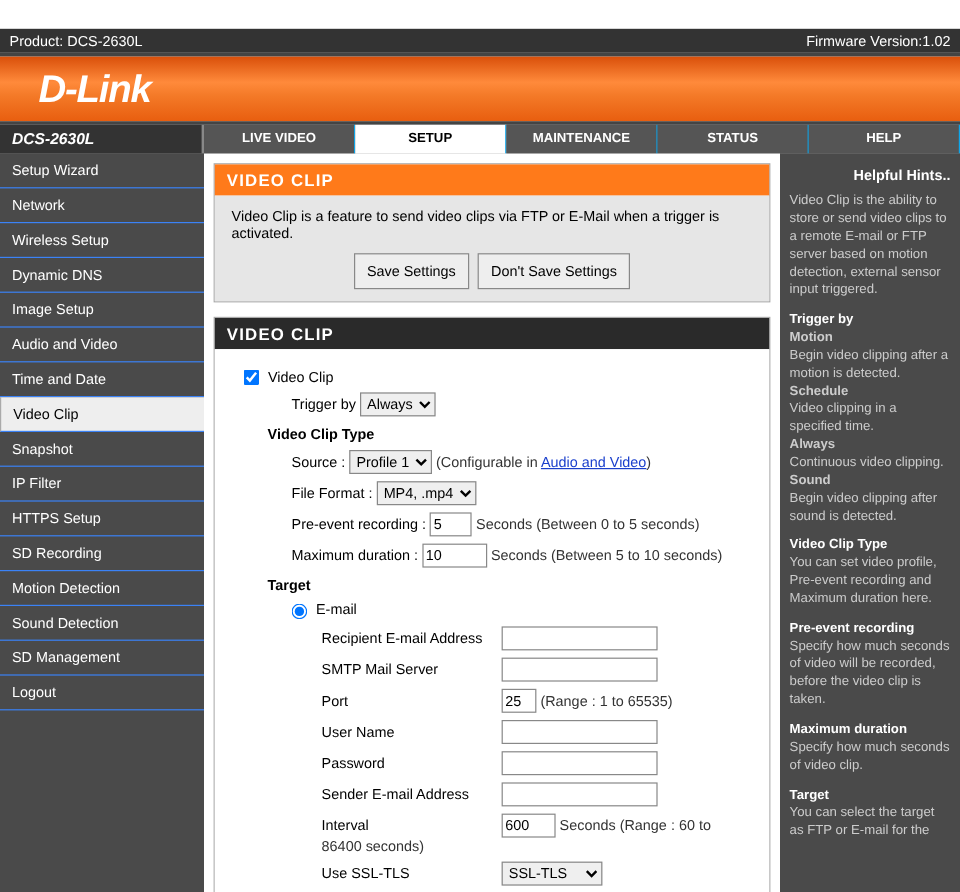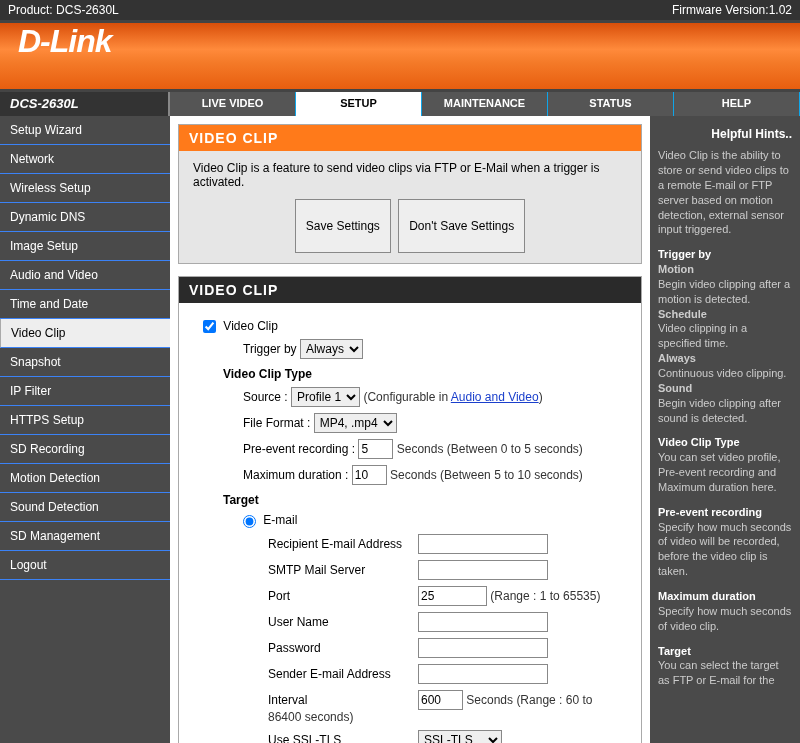--- a/index.html
+++ b/index.html
@@ -1,37 +1,37 @@
 <!DOCTYPE html>
 <html><head>
 <meta charset="utf-8">
 <style>
 * { box-sizing: border-box; margin: 0; padding: 0; }
 body { font-family: Arial, Helvetica, sans-serif; font-size: 12px; background: #fff; }
-.top-bar { background: #333; color: #fff; display: flex; justify-content: space-between; padding: 3px 8px; font-size: 12px; }
-.banner { background: linear-gradient(to bottom, #d94f0a 0%, #ff8a3b 40%, #f47a28 60%, #e85e0f 100%); height: 72px; border: 3px solid #444; border-left: none; border-right: none; display: flex; align-items: flex-start; padding-left: 18px; }
+.top-bar { background: #333; color: #fff; display: flex; justify-content: space-between; padding: 3px 8px; font-size: 12px; margin-top: 24px; }
+.banner { background: linear-gradient(to bottom, #d94f0a 0%, #ff8a3b 40%, #f47a28 60%, #e85e0f 100%); height: 60px; border: 3px solid #444; border-left: none; border-right: none; display: flex; align-items: center; padding-left: 32px; }
 .logo { color: #fff; font-size: 32px; font-weight: bold; letter-spacing: -1px; font-style: italic; }
 .nav-row { display: flex; background: #555; height: 24px; }
 .model { background: #333; color: #fff; font-weight: bold; font-style: italic; padding: 4px 10px; width: 170px; font-size: 13px; border-right: 2px solid #888; }
 .nav-tabs { display: flex; flex: 1; }
 .nav-tab { flex: 1; text-align: center; color: #fff; font-weight: bold; font-size: 11px; padding: 5px 0; background: #555; border-right: 1px solid #0ea5e9; cursor: pointer; }
 .nav-tab.active { background: #fff; color: #000; }
 .main { display: flex; }
 .sidebar { width: 170px; background: #4a4a4a; }
 .sidebar-item { color: #fff; padding: 7px 10px; font-size: 12px; border-bottom: 1px solid #3b82f6; cursor: pointer; }
 .sidebar-item.active { background: #eee; color: #000; border-left: 1px solid #aaa; }
 .content { flex: 1; padding: 8px; background: #fff; }
 .panel { border: 1px solid #aaa; margin-bottom: 12px; }
 .panel-header { background: #ff7a1a; color: #fff; font-weight: bold; padding: 5px 10px; font-size: 14px; letter-spacing: 1px; }
 .panel-header.dark { background: #2a2a2a; }
 .panel-body { background: #e6e6e6; padding: 10px 14px; }
 .panel-body.white { background: #fff; }
 .desc { margin-bottom: 10px; }
 .btn-row { text-align: center; }
-button { padding: 19px 10px; font-size: 12px; background: #eee; border: 1px solid #888; cursor: pointer; margin: 0 2px; }
+button { padding: 7px 10px; font-size: 12px; background: #eee; border: 1px solid #888; cursor: pointer; margin: 0 2px; }
 .form-row { margin: 6px 0; }
 .indent1 { margin-left: 30px; }
 .indent2 { margin-left: 50px; }
 .section-h { font-weight: bold; margin: 8px 0 4px 30px; }
 label.fl { display: inline-block; width: 150px; }
 input[type=text], input[type=password] { border: 1px solid #888; padding: 2px; font-size: 12px; }
 select { border: 1px solid #888; padding: 1px; font-size: 12px; }
 .hint { color: #333; }
 a.lk { color: #1a3fcc; text-decoration: underline; }
 .hints-col { width: 150px; background: #4a4a4a; color: #ccc; padding: 10px 8px; font-size: 11px; line-height: 1.35; }
@@ -122,35 +122,35 @@
         </div>
 
         <div class="form-row indent2">
           <span>Pre-event recording :</span>
           <input type="text" style="width: 35px;" value="5">
           <span class="hint">Seconds  (Between 0 to 5 seconds)</span>
         </div>
 
         <div class="form-row indent2">
           <span>Maximum duration :</span>
-          <input type="text" style="width: 35px;" value="10">
+          <input type="text" style="width: 54px;" value="10">
           <span class="hint">Seconds  (Between 5 to 10 seconds)</span>
         </div>
 
         <div class="section-h indent1">Target</div>
 
         <div class="form-row indent2">
           <input type="radio" name="tgt" checked="" style="">
           <span>E-mail</span>
         </div>
 
         <div style="margin-left:75px;">
           <div class="form-row"><label class="fl">Recipient E-mail Address</label><input type="text" style="width: 130px;"></div>
           <div class="form-row"><label class="fl">SMTP Mail Server</label><input type="text" style="width: 130px;"></div>
-          <div class="form-row"><label class="fl">Port</label><input type="text" style="width: 69px;" value="25"> <span class="hint">(Range : 1 to 65535)</span></div>
+          <div class="form-row"><label class="fl">Port</label><input type="text" style="width: 29px;" value="25"> <span class="hint">(Range : 1 to 65535)</span></div>
           <div class="form-row"><label class="fl">User Name</label><input type="text" style="width: 130px;"></div>
           <div class="form-row"><label class="fl">Password</label><input type="password" style="width: 130px;"></div>
           <div class="form-row"><label class="fl">Sender E-mail Address</label><input type="text" style="width: 130px;"></div>
           <div class="form-row"><label class="fl">Interval</label><input type="text" style="width: 45px;" value="600"> <span class="hint">Seconds  (Range : 60 to 86400 seconds)</span></div>
           <div class="form-row"><label class="fl">Use SSL-TLS</label><select style="width:84px"><option>SSL-TLS</option></select></div>
           <div class="form-row"><label class="fl"></label><button>Test</button></div>
         </div>
 
       </div>
     </div>

